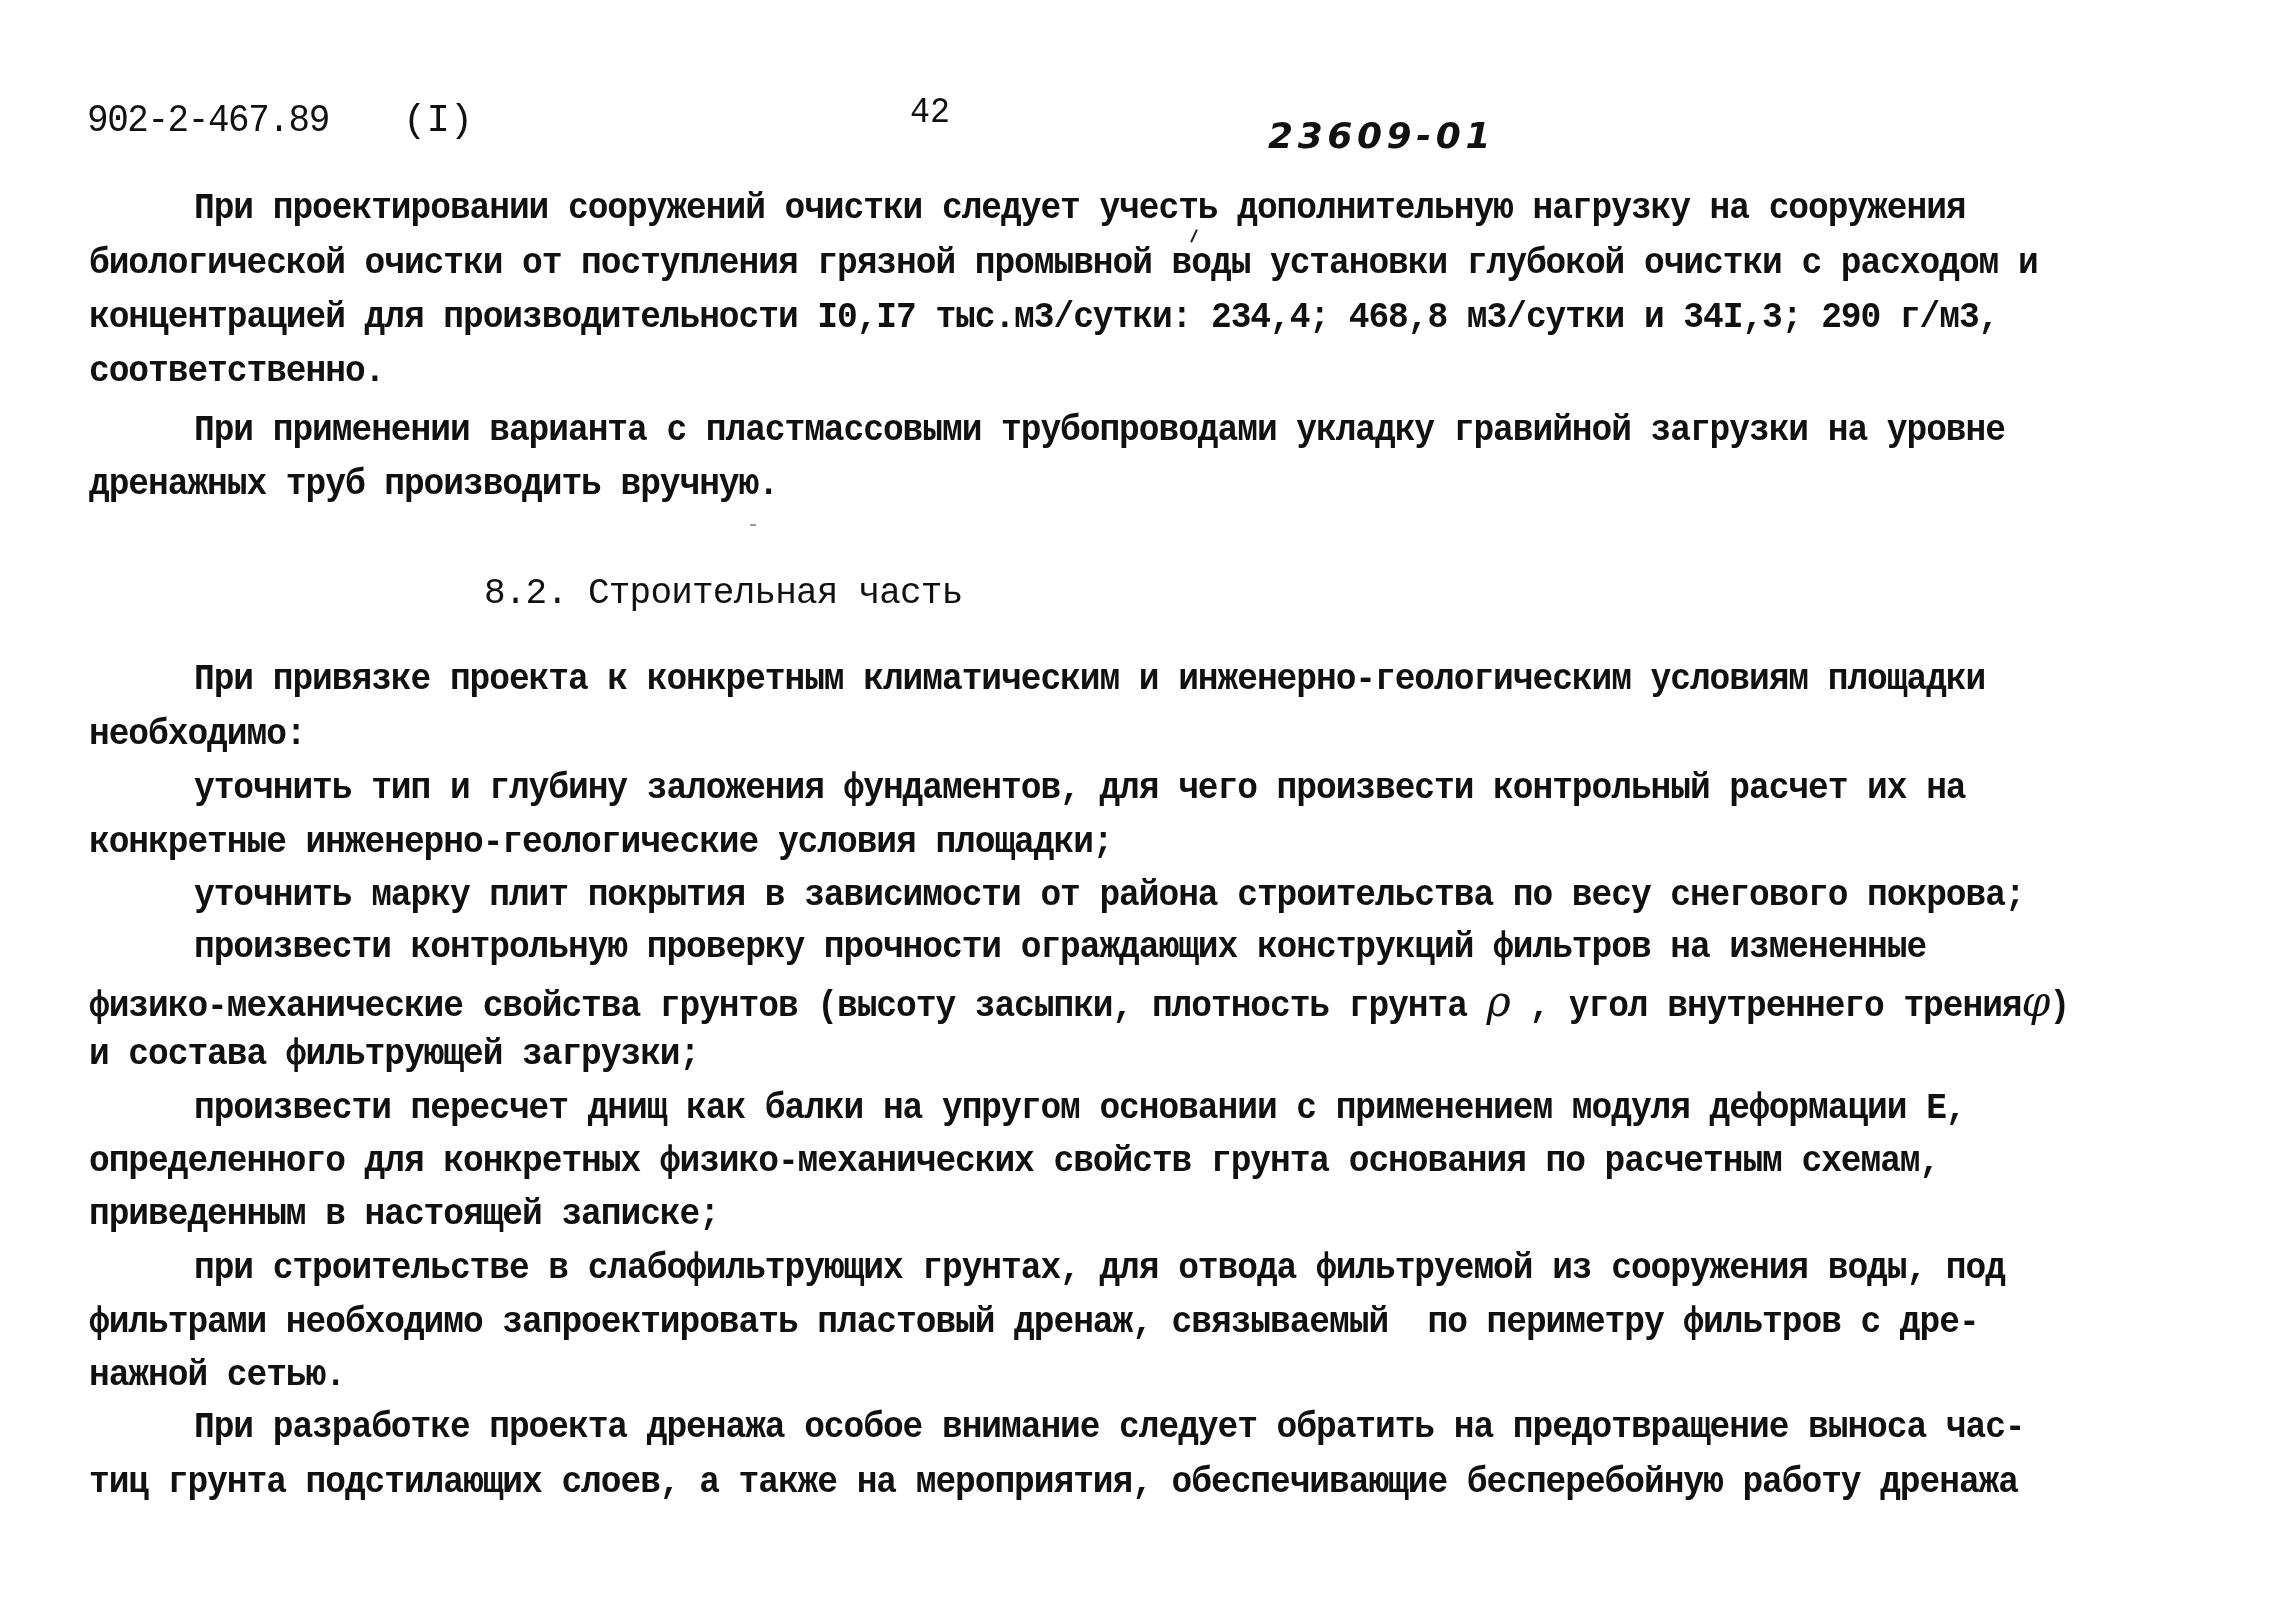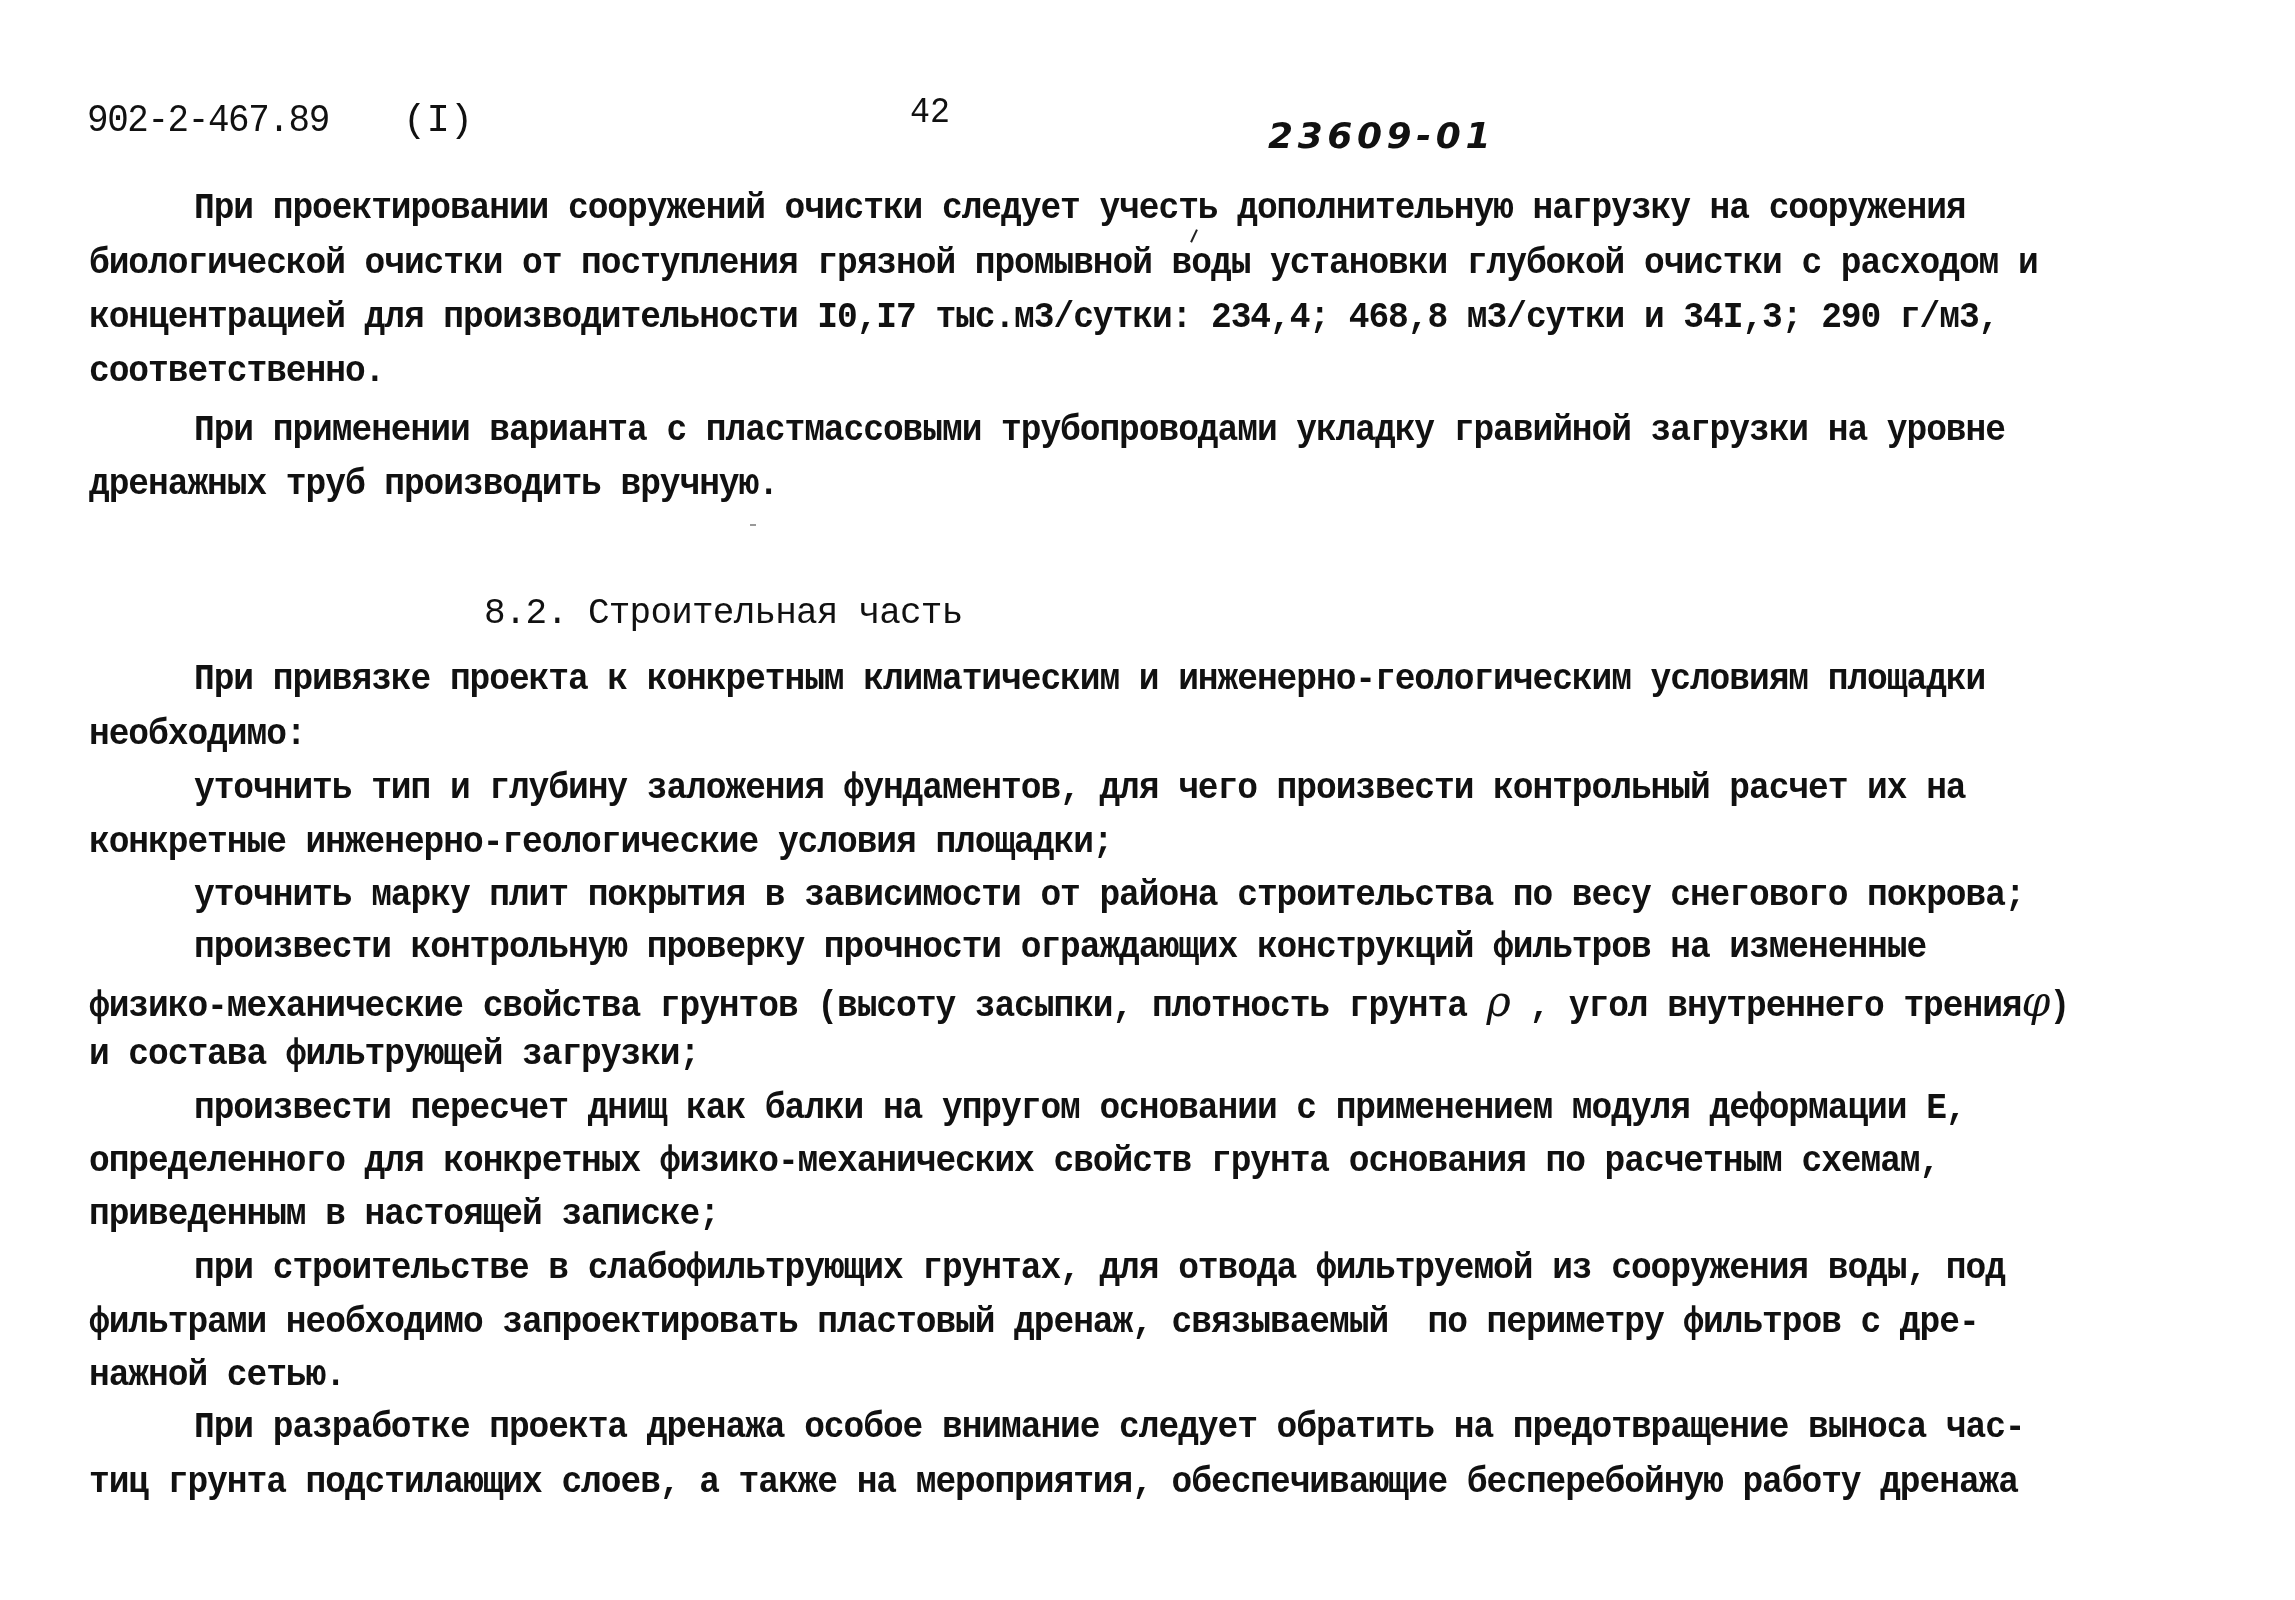--- a/index.html
+++ b/index.html
@@ -127,21 +127,21 @@
       <div class="line noindent" style="top:242px;">биологической очистки от поступления грязной промывной воды установки глубокой очистки с расходом и</div>
       <div class="line noindent" style="top:296px;">концентрацией для производительности I0,I7 тыс.м3/сутки: 234,4; 468,8 м3/сутки и 34I,3; 290 г/м3,</div>
       <div class="line noindent" style="top:350px;">соответственно.</div>
     </div>
 
     <div>
       <div class="line indent" style="top:409px;">При применении варианта с пластмассовыми трубопроводами укладку гравийной загрузки на уровне</div>
       <div class="line noindent" style="top:463px;">дренажных труб производить вручную.</div>
     </div>
 
-    <div class="heading" style="top:573px;margin-top:20px;">8.2. Строительная часть</div>
+    <div class="heading" style="top:573px;">8.2. Строительная часть</div>
 
     <div>
       <div class="line indent" style="top:658px;">При привязке проекта к конкретным климатическим и инженерно-геологическим условиям площадки</div>
       <div class="line noindent" style="top:713px;">необходимо:</div>
     </div>
 
     <div>
       <div class="line indent" style="top:767px;">уточнить тип и глубину заложения фундаментов, для чего произвести контрольный расчет их на</div>
       <div class="line noindent" style="top:821px;">конкретные инженерно-геологические условия площадки;</div>
     </div>

